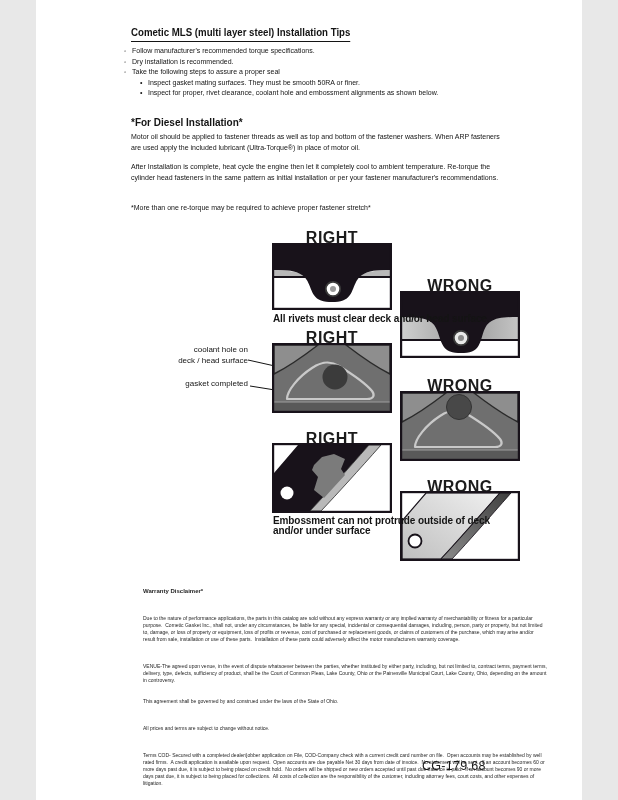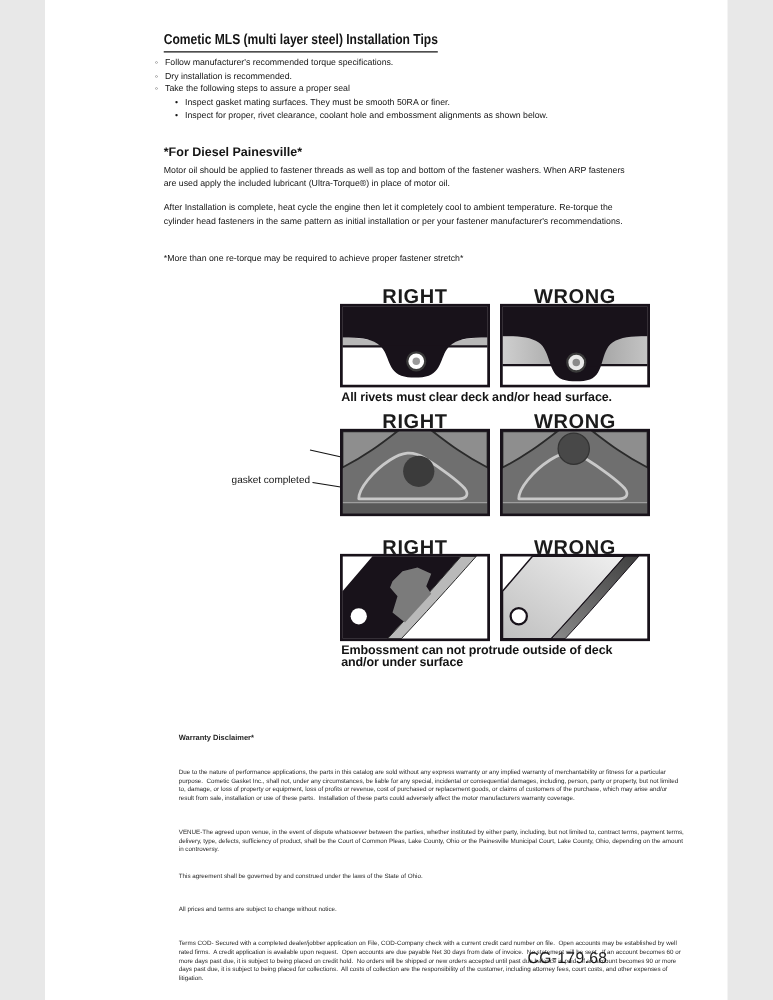--- a/index.html
+++ b/index.html
@@ -26,21 +26,21 @@
 
   
   .diesel-heading{left:95px;top:117px;font-size:10px;font-weight:bold;}
   .body-para{font-size:7px;line-height:11px;width:372px;left:95px;}
   .p1{top:131px;}
   .p2{top:161px;}
   .note{left:95px;top:204px;font-size:7px;}
 
   
   .fig-label{width:120px;text-align:center;font-size:16px;font-weight:bold;letter-spacing:.5px;color:#1b1b1b;}
-  .col-l{left:236px;} .col-r{left:364px;}
+  .col-l{left:236px;} .col-r{left:364px;margin-top:48px;}
   .lbl-row1{top:229px;} .lbl-row2{top:329px;} .lbl-row3{top:430px;}
   .fig-box{width:120px;}
   .box-row1{top:243px;height:67px;}
   .box-row2{top:343px;height:70px;}
   .box-row3{top:443px;height:70px;}
   .fig-box svg{display:block;width:120px;height:100%;}
   .caption{font-size:10px;font-weight:bold;letter-spacing:-.1px;color:#141414;}
   .cap1{left:237px;top:313px;}
   .cap2{left:236px;top:416px;width:248px;text-align:center;}
   .cap3{left:237px;top:516px;line-height:10px;}
@@ -84,21 +84,21 @@
     <div class="b-row sub">
       <span class="marker">•</span>
       <span>Inspect gasket mating surfaces.  They must be smooth 50RA or finer.</span>
     </div>
     <div class="b-row sub">
       <span class="marker">•</span>
       <span>Inspect for proper, rivet clearance, coolant hole and embossment alignments as shown below.</span>
     </div>
   </div>
 
-  <div class="abs diesel-heading">*For Diesel Painesville*</div>
+  <div class="abs diesel-heading">*For Diesel Installation*</div>
   <div class="abs body-para p1">Motor oil should be applied to fastener threads as well as top and bottom of the fastener washers. When ARP fasteners are used apply the included lubricant (Ultra-Torque®) in place of motor oil.</div>
   <div class="abs body-para p2">After Installation is complete, heat cycle the engine then let it completely cool to ambient temperature. Re-torque the cylinder head fasteners in the same pattern as initial installation or per your fastener manufacturer's recommendations.</div>
   <div class="abs note">*More than one re-torque may be required to achieve proper fastener stretch*</div>
 
   <div class="abs fig-label lbl-row1 col-l">RIGHT</div>
   <div class="abs fig-label lbl-row1 col-r">WRONG</div>
 
   <div class="abs fig-box box-row1 col-l">
     <svg viewBox="0 0 120 67">
       <rect x="0" y="0" width="120" height="67" fill="#ffffff"></rect>
@@ -129,20 +129,24 @@
       <circle cx="61" cy="47" r="3" fill="#8a8a8a"></circle>
       <rect x="1" y="1" width="118" height="65" fill="none" stroke="#18121a" stroke-width="2.4"></rect>
     </svg>
   </div>
 
   <div class="abs caption cap1">All rivets must clear deck and/or head surface.</div>
 
   <div class="abs fig-label lbl-row2 col-l">RIGHT</div>
   <div class="abs fig-label lbl-row2 col-r">WRONG</div>
 
+  <div class="abs callout co-coolant">
+    <span>coolant hole on</span><br>
+    <span>deck / head surface</span>
+  </div>
   <div class="abs callout co-emboss">gasket completed</div>
 
   <svg class="abs pointer-lines" width="95" height="45">
     <line x1="4" y1="7" x2="89" y2="26" stroke="#141414" stroke-width="1"></line>
     <line x1="6" y1="33" x2="56" y2="41" stroke="#141414" stroke-width="1"></line>
   </svg>
 
   <div class="abs fig-box box-row2 col-l">
     <svg viewBox="0 0 120 70">
       <rect x="0" y="0" width="120" height="70" fill="#6f6f6f"></rect>

